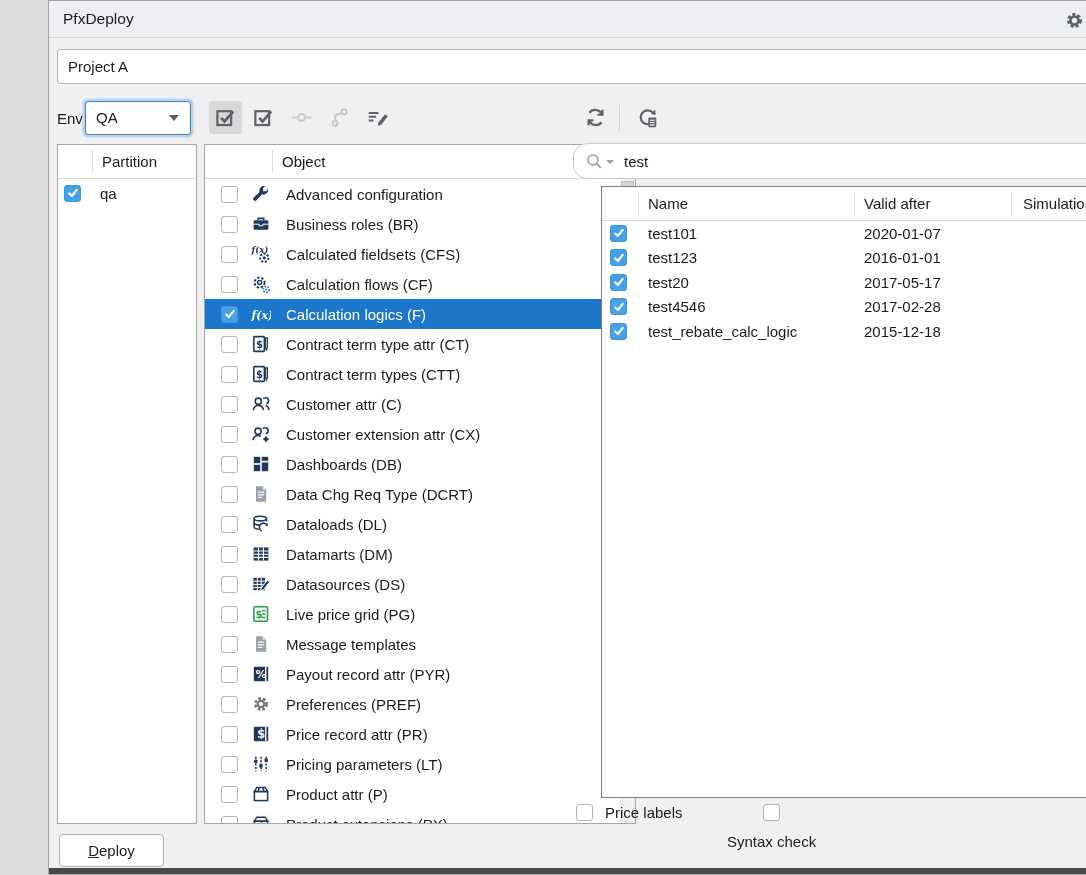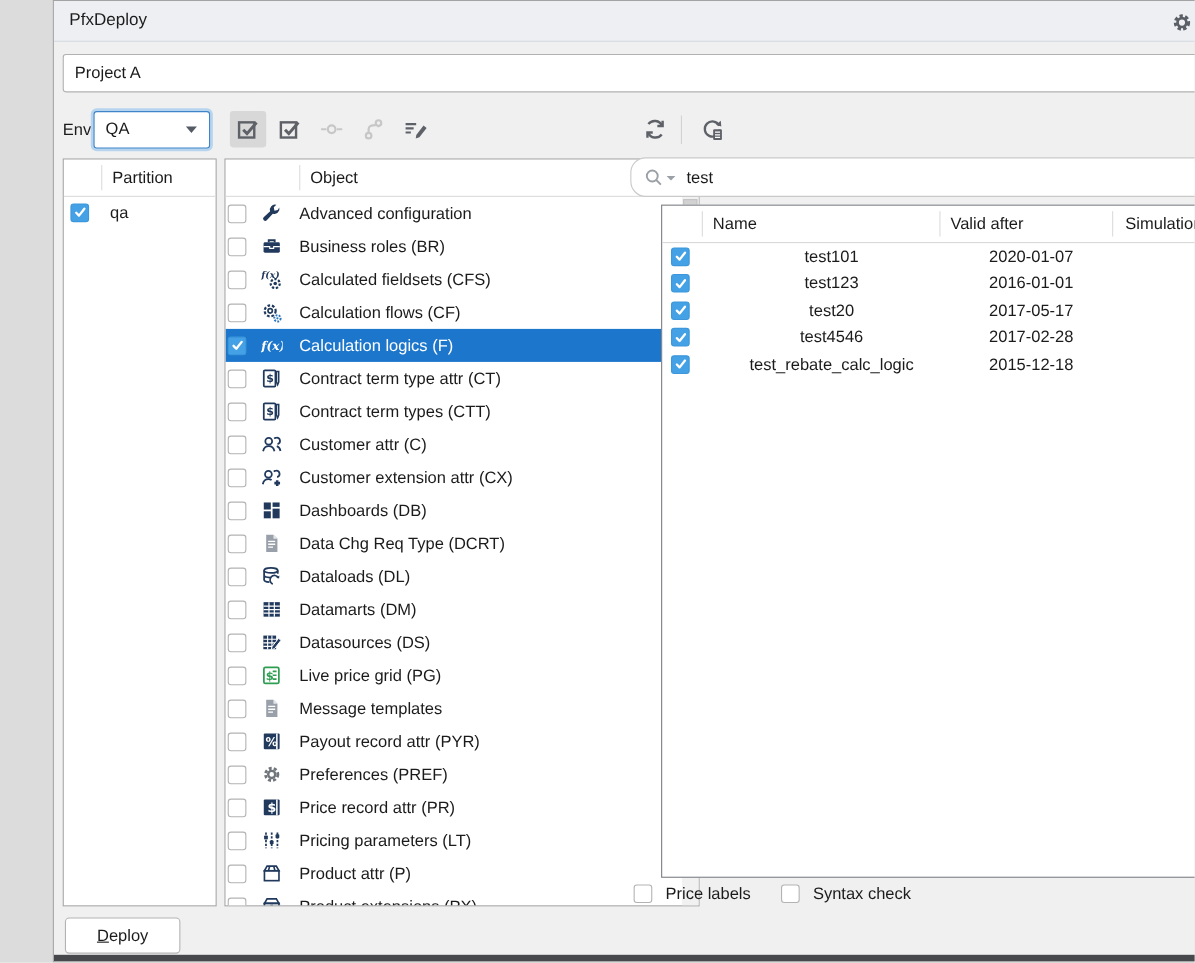--- a/index.html
+++ b/index.html
@@ -32,41 +32,41 @@
 
   
   .tbtn { position:absolute; top:100px; width:33px; height:33px; border-radius:3px;
           display:flex; align-items:center; justify-content:center; color:#5e6268; }
   .tbtn svg { width:23px; height:23px; }
   .tbtn.active { background:#d8d8d8; }
   .tbtn.disabled { color:#c7c7c7; }
   .vsep { position:absolute; left:570px; top:104px; width:1px; height:26px; background:#d2d2d2; }
 
   
-  .panel { position:absolute; background:#fff; border:1px solid #a6a6a6;text-align:center; }
+  .panel { position:absolute; background:#fff; border:1px solid #a6a6a6; }
   .phead { position:relative; height:34px; border-bottom:1px solid #dcdcdc; }
   .phead .hline { position:absolute; top:5px; bottom:5px; width:1px; background:#dcdcdc; }
   .phead .hlabel { position:absolute; top:0; line-height:34px; font-size:15px; color:#1a1a1a; }
 
   
   .cb { width:17px; height:17px; border:1px solid #b3b3b3; border-radius:3px; background:#fff;
         flex:none; display:flex; align-items:center; justify-content:center; }
   .cb.on { background:var(--cbblue,#45a1e5); border-color:#3d97da; }
   .cb svg { width:12px; height:12px; }
 
   
   #partition-panel { left:8px; top:143px; width:140px; height:680px; }
   #partition-panel .hline { left:34px; } #partition-panel .hlabel { left:44px; }
   .prow { display:flex; align-items:center; height:28px; padding-left:6px; font-size:15px; gap:19px; }
 
   
   #tree-panel { left:155px; top:143px; width:432px; height:680px; }
   #tree-panel .hline { left:67px; } #tree-panel .hlabel { left:77px; }
   #tree-rows { position:absolute; left:0; top:34px; right:16px; bottom:0; overflow:hidden; }
-  .trow { display:flex; align-items:center; height:30px; padding-left:2px; font-size:15px; }
+  .trow { display:flex; align-items:center; height:30px; padding-left:16px; font-size:15px; }
   .trow .cb { margin-right:13px; }
   .ticon { width:20px; height:20px; margin-right:15px; flex:none; color:var(--navy,#20395c); }
   .ticon svg { width:20px; height:20px; display:block; }
   .trow.selected { background:var(--sel,#1b76cc); color:#fff; }
   .trow.selected .ticon { color:#fff !important; }
   .scrollbar { position:absolute; background:#f1f1f1; }
   .scrollbar .thumb { position:absolute; left:1px; right:1px; background:#d2d2d2;
                       border:1px solid #c3c3c3; }
   #tree-scroll { top:34px; right:0; bottom:0; width:15px; }
   #tree-scroll .thumb { top:2px; height:315px; }
@@ -91,21 +91,21 @@
   #result-rows { position:absolute; left:0; top:34px; right:14px; }
   .rrow { display:flex; align-items:center; height:24.5px; font-size:15px; }
   .rrow .cb { margin-left:8px; }
   .rname { margin-left:21px; width:216px; }
   .rdate { width:147px; }
   #table-scroll { top:34px; right:0; bottom:0; width:14px; background:#f6f6f6; }
   #table-scroll .thumb { top:186px; height:152px; background:#d9d9d9; border-color:#cccccc; }
 
   
   .opt { position:absolute; display:flex; align-items:center; gap:12px; top:803px; font-size:15px; }
-  #opt-0 { left:527px; } #opt-1 { left:661px; }
+  #opt-0 { left:527px; } #opt-1 { left:678px;flex-direction:column; }
   #deploy-btn { position:absolute; left:10px; top:833px; width:105px; height:33px;
                 background:#fff; border:1px solid #b3b3b3; border-radius:4px; font-size:15px;
                 font-family:"Liberation Sans",sans-serif; color:#1b1b1b; }
   .bottom-strip { position:absolute; left:0; right:0; bottom:0; height:6px; background:#46484b; }
 </style>
 </head>
 <body>
 
 <div class="window">
 

